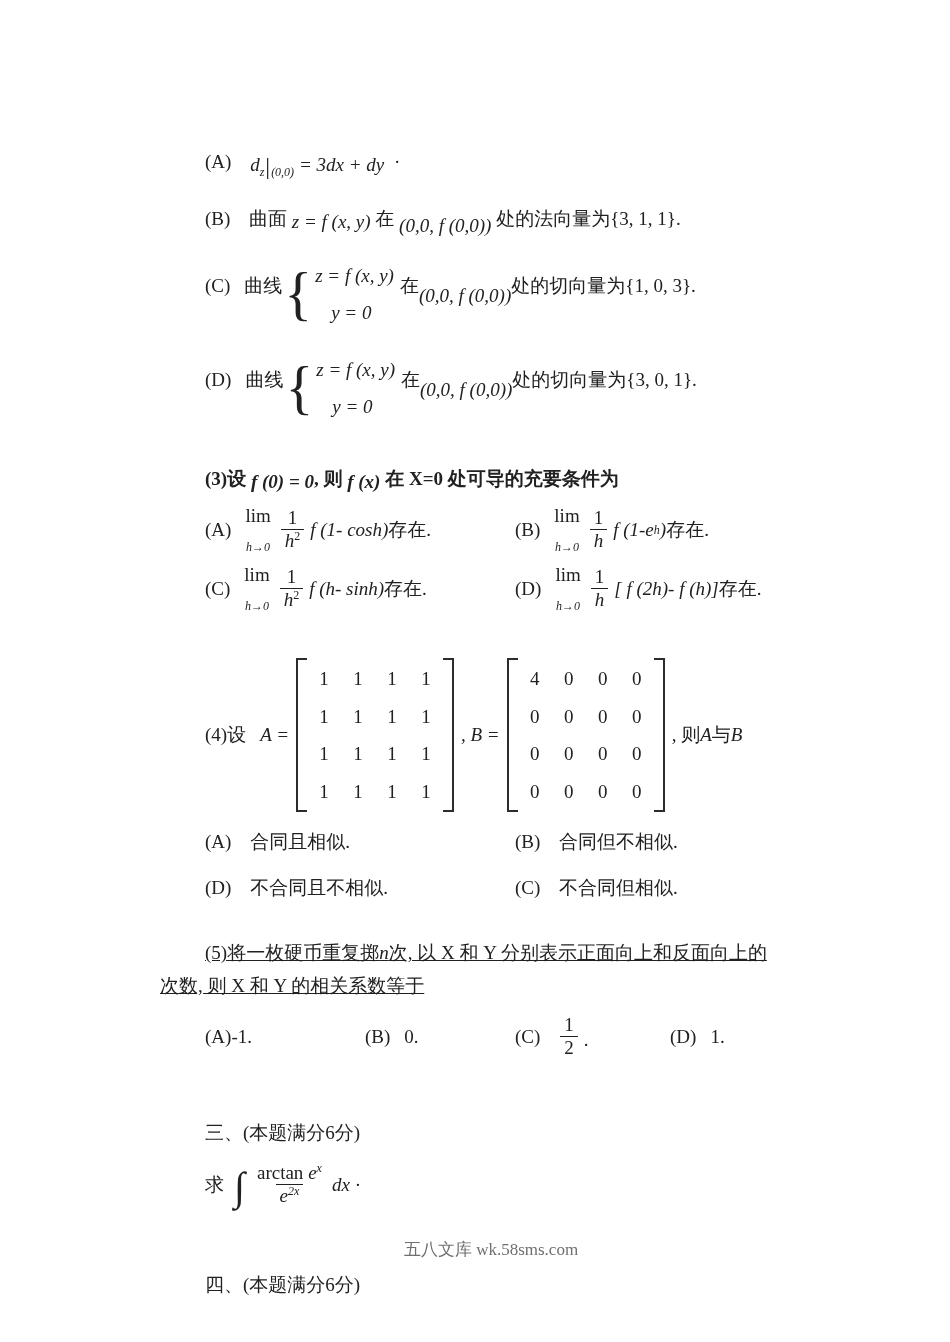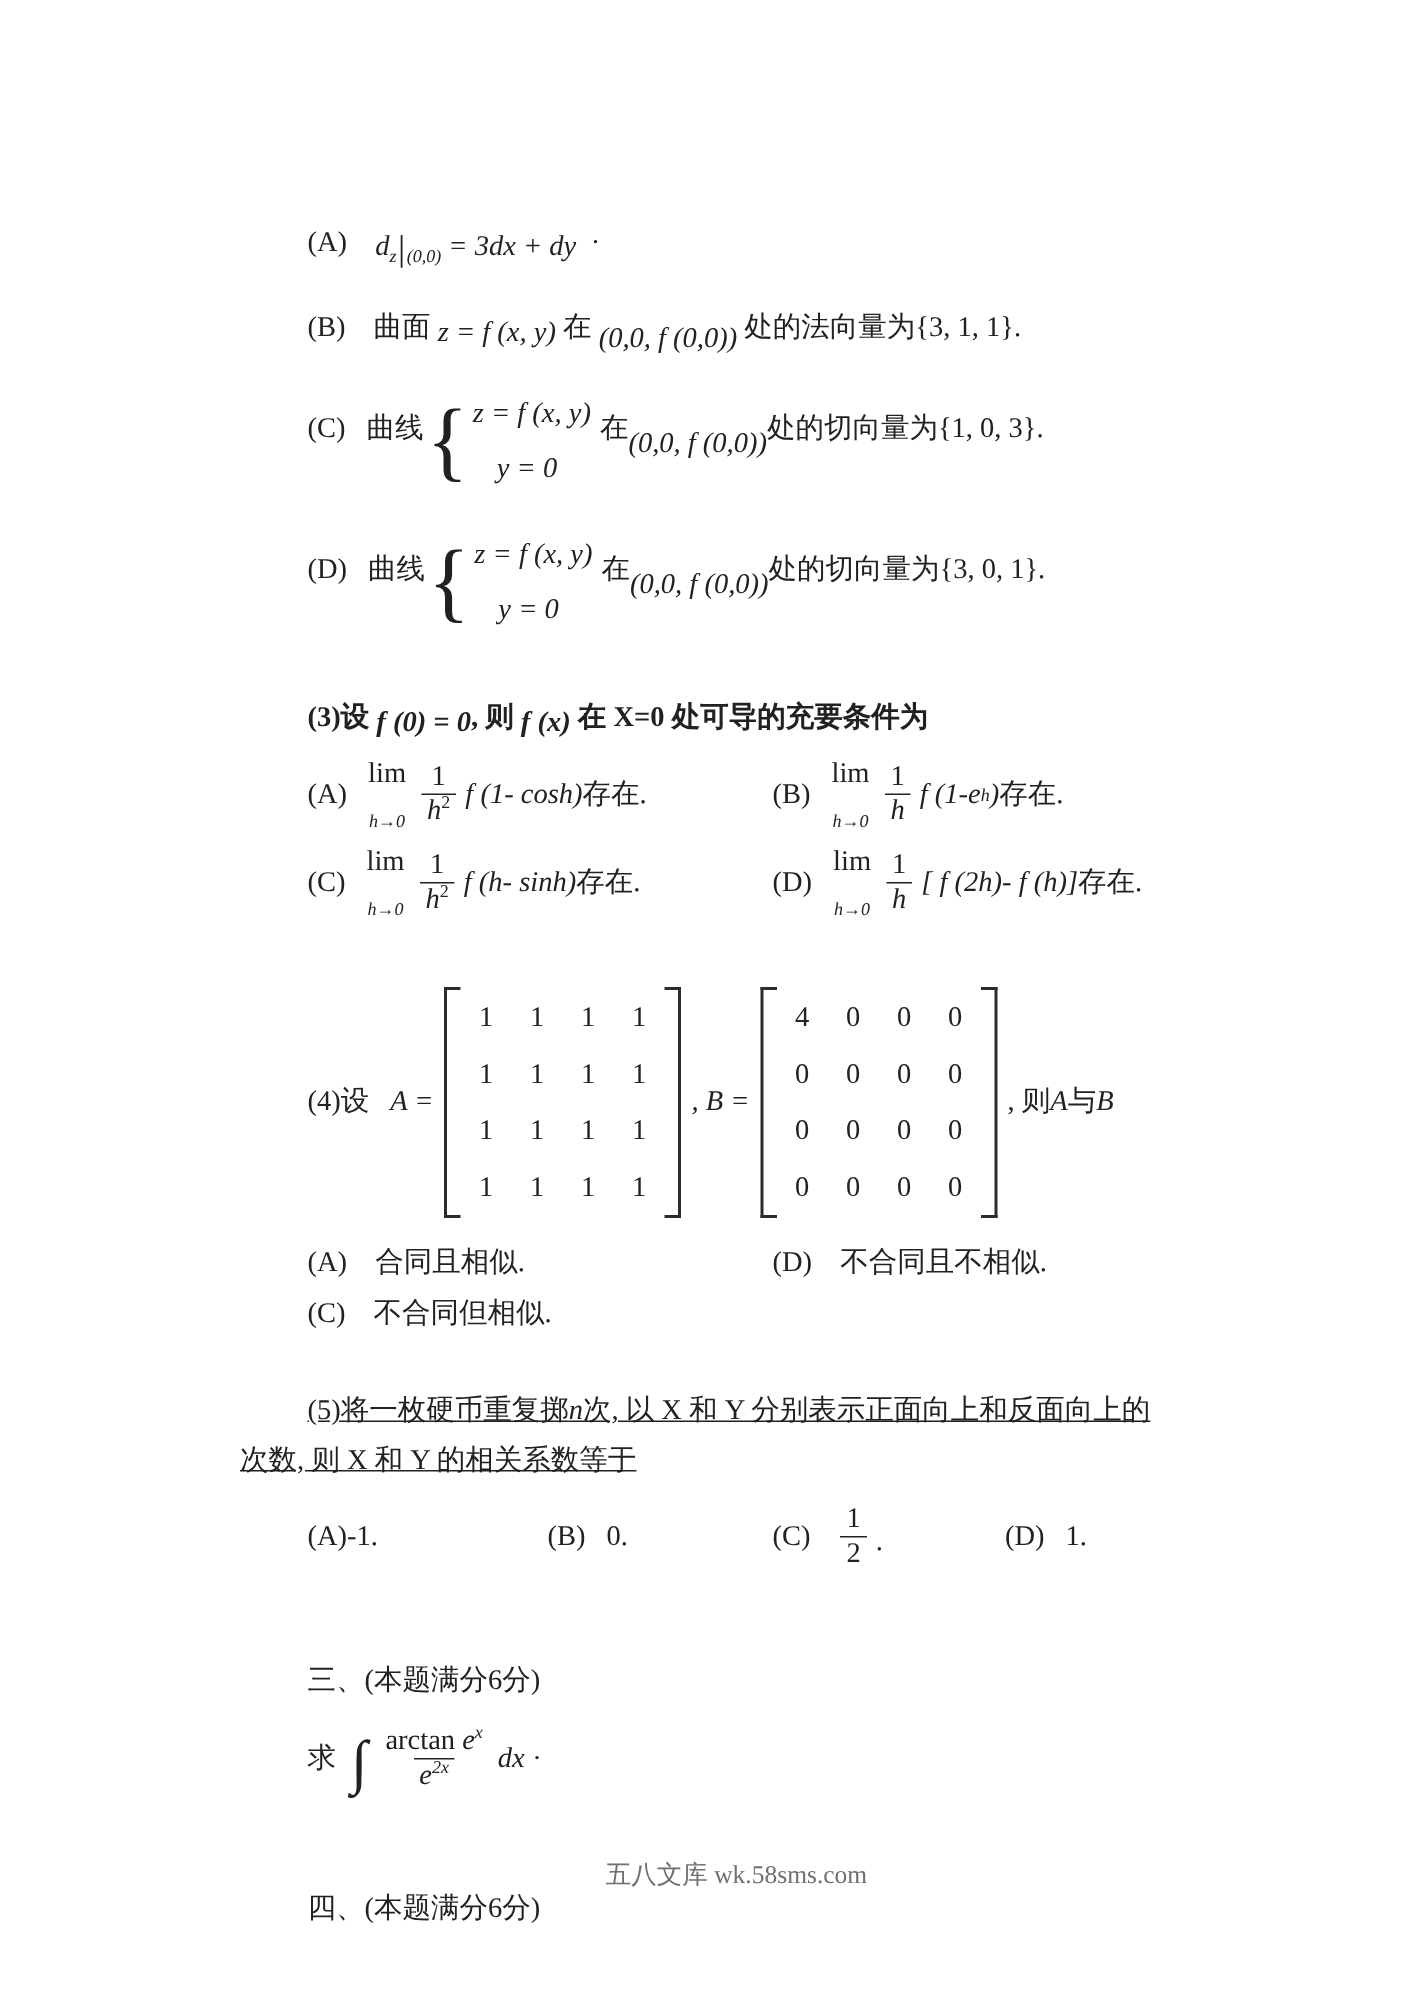--- a/index.html
+++ b/index.html
@@ -243,24 +243,28 @@
           <span class="mcell">0</span>
         </span>
       <span class="mb-r"></span>
     </span>
     <span>, 则</span>
     <span class="it">A</span>
     <span>与</span>
     <span class="it">B</span>
   </div>
 
-  <div class="optgrid mb36" style="row-gap:6px;">
+  <div class="optgrid mb36" style="row-gap:18px;">
     <div>
       <span class="lbl">(A)</span>
       <span>合同且相似.</span>
+    </div>
+    <div>
+      <span class="lbl">(B)</span>
+      <span>合同但不相似.</span>
     </div>
     <div>
       <span class="lbl">(D)</span>
       <span>不合同且不相似.</span>
     </div>
     <div>
       <span class="lbl">(C)</span>
       <span>不合同但相似.</span>
     </div>
   </div>

